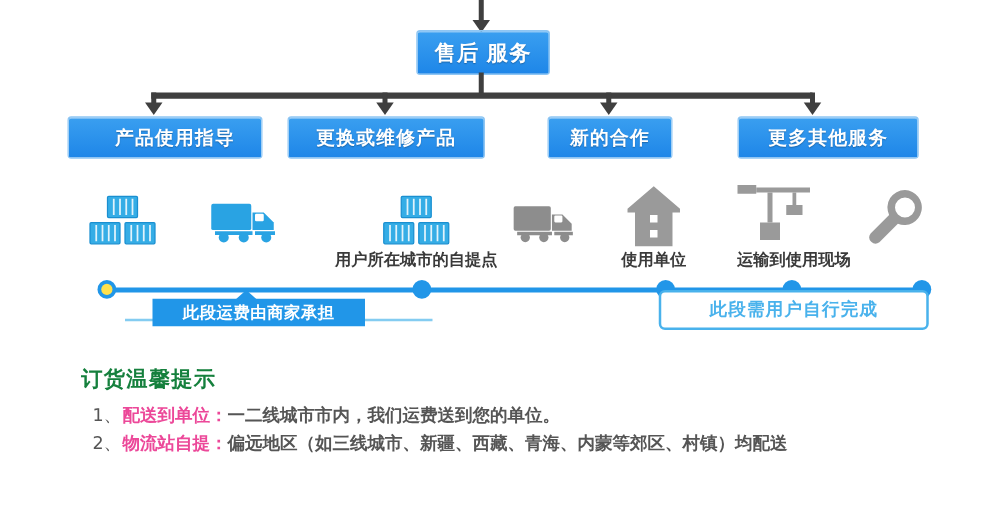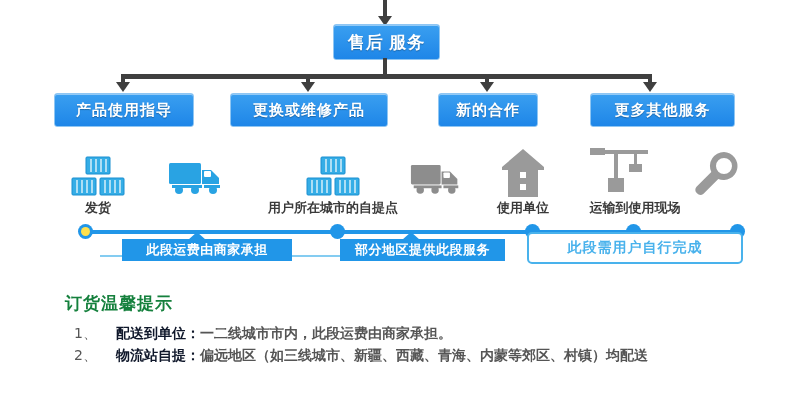--- a/index.html
+++ b/index.html
@@ -27,21 +27,21 @@
     white-space:nowrap;
   }
   .node-root{
     left:333px;top:24px;width:105px;height:34px;
     font-size:17px;
     align-items:center;
   }
   .node-l1{
     top:93px;height:32px;font-size:15px;
   }
-  #n1{left:54px;width:138px;}
+  #n1{left:54px;width:138px;padding-left:16px;}
   #n2{left:230px;width:156px;}
   #n3{left:438px;width:98px;}
   #n4{left:590px;width:143px;}
 
   
   .line{position:absolute;background:#3f3f3f;}
   .vline{width:4px;}
   .hline{height:5px;}
   .arrow{
     position:absolute;width:0;height:0;
@@ -110,21 +110,21 @@
     font-family:"DejaVu Sans","Liberation Sans",sans-serif;
     margin:0 0 7px 3px;letter-spacing:1px;
   }
   .note-row{
     display:flex;align-items:flex-start;
     font-size:14px;color:#555555;font-weight:bold;
     font-family:"DejaVu Sans","Liberation Sans",sans-serif;
     line-height:22px;margin-left:12px;
   }
   .note-idx{color:#555555;font-weight:normal;margin-right:1px;white-space:nowrap;}
-  .note-key{color:#0f172a;white-space:nowrap;margin-left:18px;}
+  .note-key{color:#ec4899;white-space:nowrap;}
   .note-body{color:#555555;}
   .note-cont{
     margin-left:78px;font-size:14px;color:#555555;font-weight:bold;
     font-family:"DejaVu Sans","Liberation Sans",sans-serif;line-height:22px;
   }
 </style>
 </head>
 <body>
 
 <div class="stage">
@@ -172,21 +172,20 @@
         <rect x="2" y="23" width="24" height="17" rx="1"></rect>
         <rect x="30" y="23" width="24" height="17" rx="1"></rect>
       </g>
       <g stroke="#ffffff" stroke-width="1.4" opacity=".85">
         <path d="M21 4v13M26 4v13M31 4v13M36 4v13"></path>
         <path d="M7 25v13M12 25v13M17 25v13M22 25v13"></path>
         <path d="M35 25v13M40 25v13M45 25v13M50 25v13"></path>
       </g>
     </svg>
   </div>
-  <div class="icon-label" style="left:58px;top:199px;width:80px;">发货</div>
 
   <div class="icon-wrap" style="left:168px;top:159px;">
     <svg width="56" height="36" viewBox="0 0 56 36">
       <g fill="#29a3e3">
         <rect x="1" y="4" width="32" height="21" rx="1.5"></rect>
         <path d="M34 11h9l8 8v6H34z"></path>
         <rect x="36" y="12" width="7" height="6" rx="1" fill="#ffffff"></rect>
         <rect x="4" y="26" width="30" height="3"></rect>
         <rect x="36" y="26" width="16" height="3"></rect>
         <circle cx="11" cy="31" r="4"></circle>
@@ -271,36 +270,32 @@
   <div class="stem" style="left:736px;top:236px;height:20px;"></div>
 
   <div class="underline-soft" style="left:100px;top:255px;width:100px;"></div>
   <div class="underline-soft" style="left:268px;top:255px;width:78px;"></div>
 
   <div class="tag" style="left:122px;top:239px;width:170px;">
     <span class="notch" style="left:66px;"></span>
     <span>此段运费由商家承担</span>
   </div>
 
-  <div class="tag" style="left:340px;top:239px;width:165px;">
-    <span class="notch" style="left:62px;"></span>
-    <span>部分地区提供此段服务</span>
-  </div>
 
   <div class="tag-outline" style="left:527px;top:232px;width:212px;">
     <span>此段需用户自行完成</span>
   </div>
 
   <div class="notes">
     <div class="notes-title">订货温馨提示</div>
 
     <div class="note-row">
       <span class="note-idx">1、</span>
       <span class="note-key">配送到单位：</span>
-      <span class="note-body">一二线城市市内，此段运费由商家承担。</span>
+      <span class="note-body">一二线城市市内，我们运费送到您的单位。</span>
     </div>
 
     <div class="note-row">
       <span class="note-idx">2、</span>
       <span class="note-key">物流站自提：</span>
       <span class="note-body">偏远地区（如三线城市、新疆、西藏、青海、内蒙等郊区、村镇）均配送</span>
     </div>
   </div>
 
 </div>

